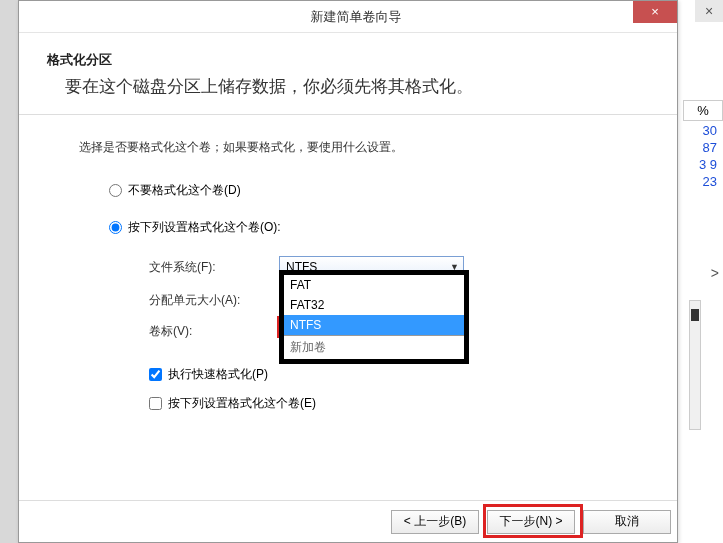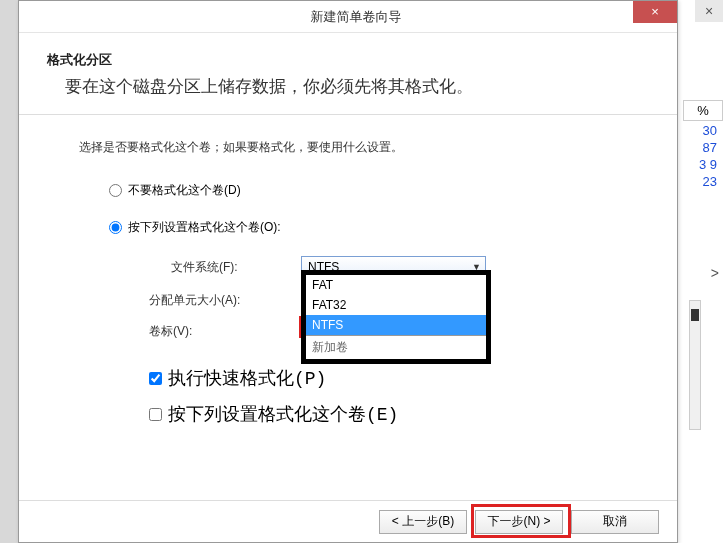--- a/index.html
+++ b/index.html
@@ -221,33 +221,33 @@
   pointer-events: none;
 }
 
 .checkbox-line {
   display: flex;
   align-items: center;
   margin-bottom: 12px;
   padding-left: 70px;
 }
 .checkbox-line input { margin-right: 6px; }
-.checkbox-line label { font-size: 18px; font-family: Liberation Mono, monospace; }
+.checkbox-line label { font-size: 12px; }
 
 .footer {
   position: absolute;
   bottom: 0;
   left: 0;
   right: 0;
   height: 42px;
   border-top: 1px solid #ddd;
   display: flex;
   justify-content: flex-end;
   align-items: center;
-  padding-right: 18px;
+  padding-right: 6px;
   gap: 8px;
   background: #fff;
 }
 .btn {
   min-width: 88px;
   height: 24px;
   border: 1px solid #aaa;
   background: linear-gradient(#fdfdfd, #ececec);
   font-size: 12px;
   cursor: pointer;
@@ -295,21 +295,21 @@
         <input type="radio" name="fmt" style="">
         <label>不要格式化这个卷(D)</label>
       </div>
 
       <div class="radio-line">
         <input type="radio" name="fmt" checked="" style="">
         <label>按下列设置格式化这个卷(O):</label>
       </div>
 
       <div class="field-group">
-        <div class="field-row" style="position:relative;margin-left:22px;">
+        <div class="field-row" style="position:relative;">
           <div class="field-label">文件系统(F):</div>
           <div class="dropdown">
             <span>NTFS</span>
             <span class="dropdown-arrow">▼</span>
           </div>
 
           <div class="dropdown-list" style="left:130px;">
             <div class="dropdown-item">FAT</div>
             <div class="dropdown-item">FAT32</div>
             <div class="dropdown-item selected">NTFS</div>

